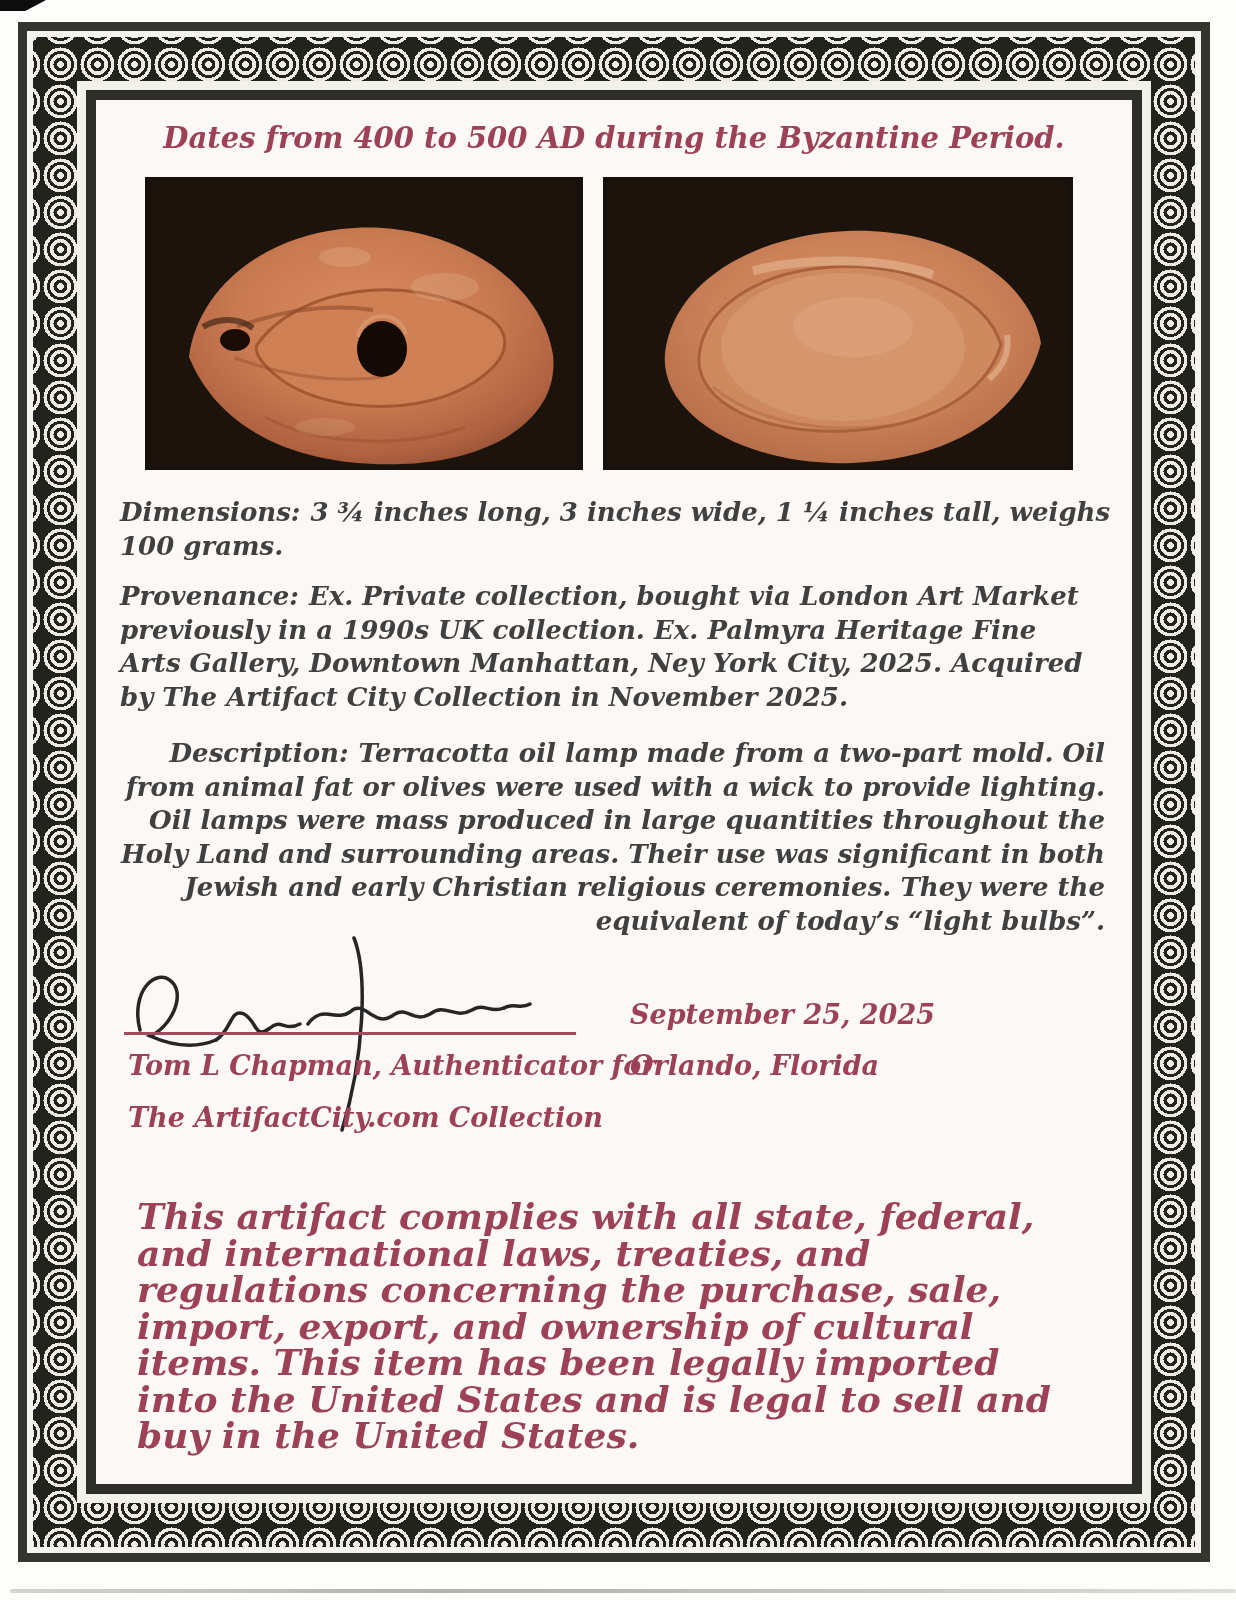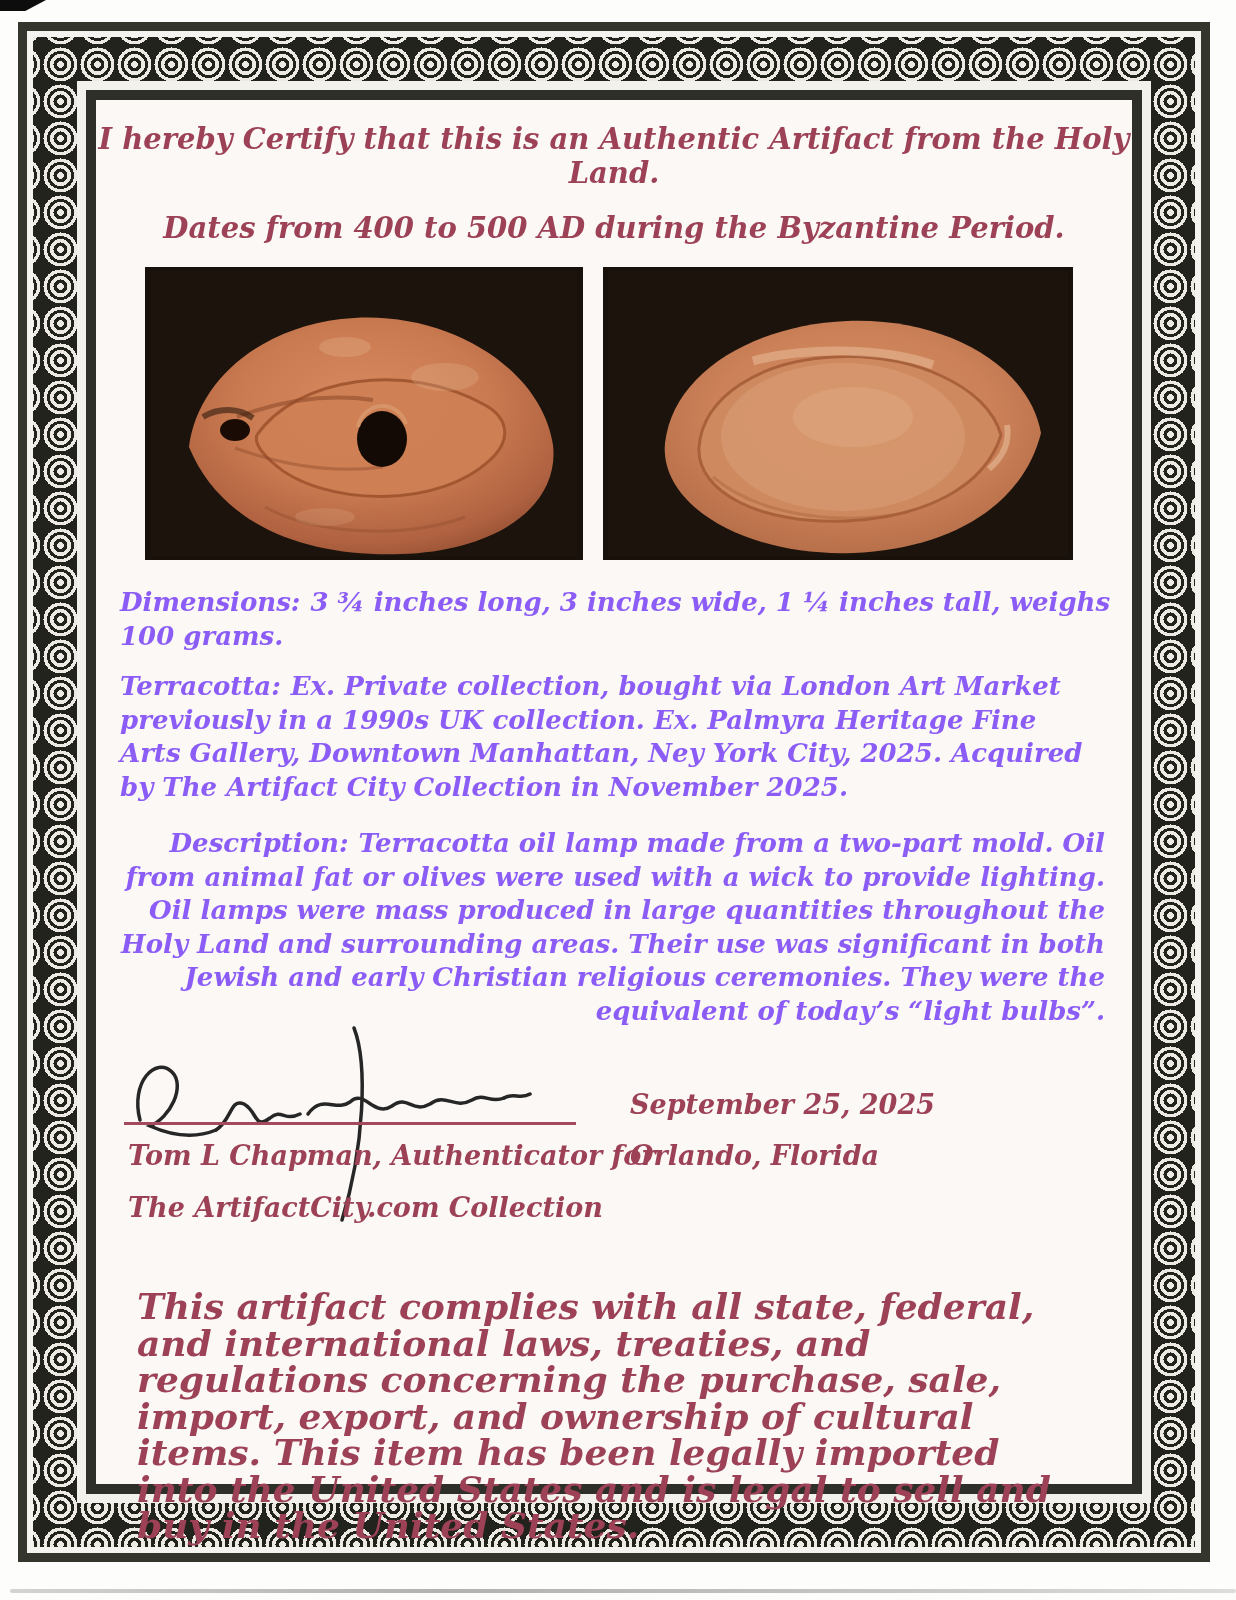--- a/index.html
+++ b/index.html
@@ -69,21 +69,21 @@
   .photos{
     margin-top:22px;
     padding-left:49px;
     display:flex;
     gap:20px;
   }
   .photo{display:block;}
   .para{
     font-style:italic;
     font-weight:bold;
-    color:#8b5cf6;
+    color:#404040;
     font-size:26px;
     line-height:33.5px;
     padding-left:24px;
     width:985px;
   }
   .dims{margin-top:26px;width:auto;}
   .prov{margin-top:17px;}
   .desc{margin-top:23px;text-align:right;}
   .lbl{margin-right:10px;}
   
@@ -127,21 +127,20 @@
 
   <div class="smudge-tl"></div>
 
   <div class="f1">
     <div class="f2"></div>
   </div>
 
   <div class="f3">
 
 
-    <p class="sub sub1">I hereby Certify that this is an Authentic Artifact from the Holy Land.</p>
     <p class="sub sub2">Dates from 400 to 500 AD during the Byzantine Period.</p>
 
     <div class="photos">
 
       <svg class="photo" width="438" height="293" viewBox="0 0 438 293">
         <defs>
           <radialGradient id="lampA" cx="48%" cy="38%" r="70%">
             <stop offset="0%" stop-color="#d98a60"></stop>
             <stop offset="50%" stop-color="#c97a50"></stop>
             <stop offset="82%" stop-color="#b06241"></stop>
@@ -179,21 +178,21 @@
         <ellipse cx="240" cy="170" rx="122" ry="74" fill="#dda47c" opacity="0.45"></ellipse>
         <path d="M150 94 C 200 80 280 80 330 98" stroke="#eecaa6" stroke-width="9" fill="none" opacity="0.45"></path>
         <path d="M386 202 C 400 190 407 176 404 158" stroke="#eecaa6" stroke-width="6" fill="none" opacity="0.5"></path>
         <path d="M110 210 C 150 244 220 258 290 248" stroke="#a8603a" stroke-width="3" fill="none" opacity="0.4"></path>
         <ellipse cx="250" cy="150" rx="60" ry="30" fill="#e4b68e" opacity="0.3"></ellipse>
       </svg>
     </div>
 
     <p class="para dims"><span class="lbl">Dimensions:</span><span>3 ¾ inches long, 3 inches wide, 1 ¼ inches tall, weighs 100 grams.</span></p>
 
-    <p class="para prov"><span class="lbl">Terracotta:</span><span>Ex. Private collection, bought via London Art Market previously in a 1990s UK collection. Ex. Palmyra Heritage Fine Arts Gallery, Downtown Manhattan, Ney York City, 2025. Acquired by The Artifact City Collection in November 2025.</span></p>
+    <p class="para prov"><span class="lbl">Provenance:</span><span>Ex. Private collection, bought via London Art Market previously in a 1990s UK collection. Ex. Palmyra Heritage Fine Arts Gallery, Downtown Manhattan, Ney York City, 2025. Acquired by The Artifact City Collection in November 2025.</span></p>
 
     <p class="para desc"><span class="lbl">Description:</span><span>Terracotta oil lamp made from a two-part mold. Oil from animal fat or olives were used with a wick to provide lighting. Oil lamps were mass produced in large quantities throughout the Holy Land and surrounding areas. Their use was significant in both Jewish and early Christian religious ceremonies. They were the equivalent of today’s “light bulbs”.</span></p>
 
     <div class="sigrow">
       <svg class="sig-svg" width="480" height="210" viewBox="0 0 480 210">
         <g fill="none" stroke="#262626" stroke-width="3.5" stroke-linecap="round">
           <path d="M 30 100 C 20 62 46 36 62 52 C 76 66 60 98 40 106 C 58 114 82 120 106 110"></path>
           <path d="M 106 110 C 122 100 120 78 134 84 C 148 92 144 110 160 98 C 172 88 174 102 190 94"></path>
           <path d="M 244 8 C 258 44 254 128 232 200"></path>
           <path d="M 198 94 C 212 74 226 92 240 82 C 254 68 264 98 282 86 C 298 74 302 94 320 84 C 336 72 344 90 362 80 C 374 72 380 84 394 78"></path>

